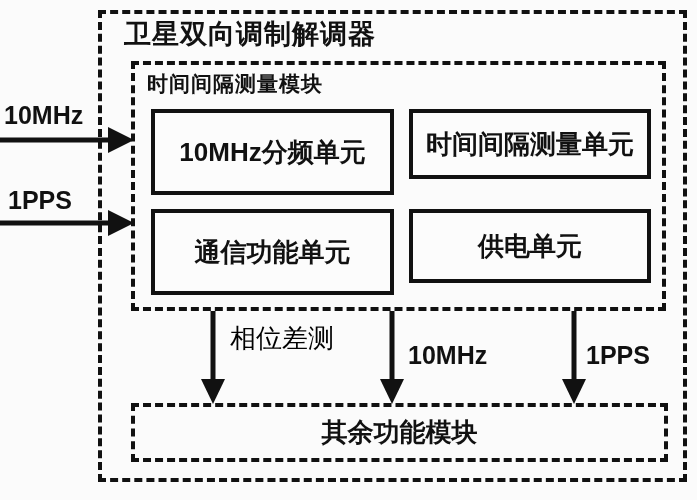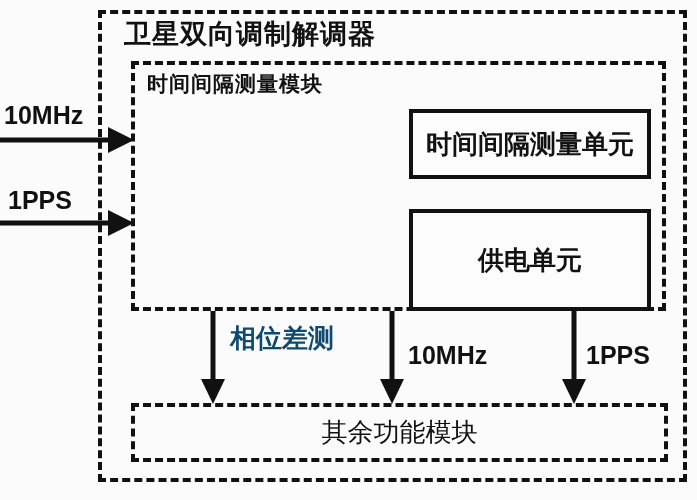--- a/index.html
+++ b/index.html
@@ -33,54 +33,56 @@
     align-items: center;
     justify-content: center;
     font-size: 26px;
     font-weight: 600;
     text-align: center;
   }
   #outer-box   { left: 98px;  top: 10px;  width: 589px; height: 472px; }
   #inner-box   { left: 131px; top: 61px;  width: 535px; height: 250px; }
   #bottom-box  { left: 131px; top: 403px; width: 537px; height: 59px;
                  display: flex; align-items: center; justify-content: center;
-                 font-size: 26px; font-weight: 400; }
+                 font-size: 26px; font-weight: 700; }
   #outer-title  { left: 124px; top: 16px;  font-size: 27px; letter-spacing: 1px; }
   #inner-title  { left: 147px; top: 70px;  font-size: 21px; letter-spacing: 1px; }
   #unit-1 { left: 151px; top: 109px; width: 243px; height: 86px; }
   #unit-2 { left: 409px; top: 109px; width: 242px; height: 70px; }
   #unit-3 { left: 151px; top: 209px; width: 243px; height: 86px; }
-  #unit-4 { left: 409px; top: 209px; width: 242px; height: 102px; }
+  #unit-4 { left: 409px; top: 209px; width: 242px; height: 74px; }
   #input-label-1 { left: 4px;  top: 101px; font-size: 25px; }
   #input-label-2 { left: 8px;  top: 186px; font-size: 25px; }
   #output-label-1 {
     left: 222px; top: 322px; width: 120px;
-    font-size: 26px; font-weight: 700; text-align: center;
-    line-height: 33px; position: absolute; color: #0c4a6e;
+    font-size: 26px; font-weight: 400; text-align: center;
+    line-height: 33px; position: absolute; color: #000000;
   }
   #output-label-2 { left: 408px; top: 341px; font-size: 25px; }
   #output-label-3 { left: 586px; top: 341px; font-size: 25px; }
   #arrow-layer {
     position: absolute; left: 0; top: 0;
     width: 697px; height: 500px;
     pointer-events: none;
   }
 </style>
 </head>
 <body>
 
 <div id="stage">
 
   <div id="outer-box" class="dashed-box"></div>
   <div id="outer-title" class="lbl">卫星双向调制解调器</div>
 
   <div id="inner-box" class="dashed-box"></div>
   <div id="inner-title" class="lbl">时间间隔测量模块</div>
 
+  <div id="unit-1" class="solid-box">10MHz分频单元</div>
   <div id="unit-2" class="solid-box">时间间隔测量单元</div>
+  <div id="unit-3" class="solid-box">通信功能单元</div>
   <div id="unit-4" class="solid-box">供电单元</div>
 
   <div id="bottom-box" class="dashed-box">其余功能模块</div>
 
   <div id="input-label-1" class="lbl">10MHz</div>
   <div id="input-label-2" class="lbl">1PPS</div>
 
   <div id="output-label-1">
     <span>相位差测</span><br>
   </div>

